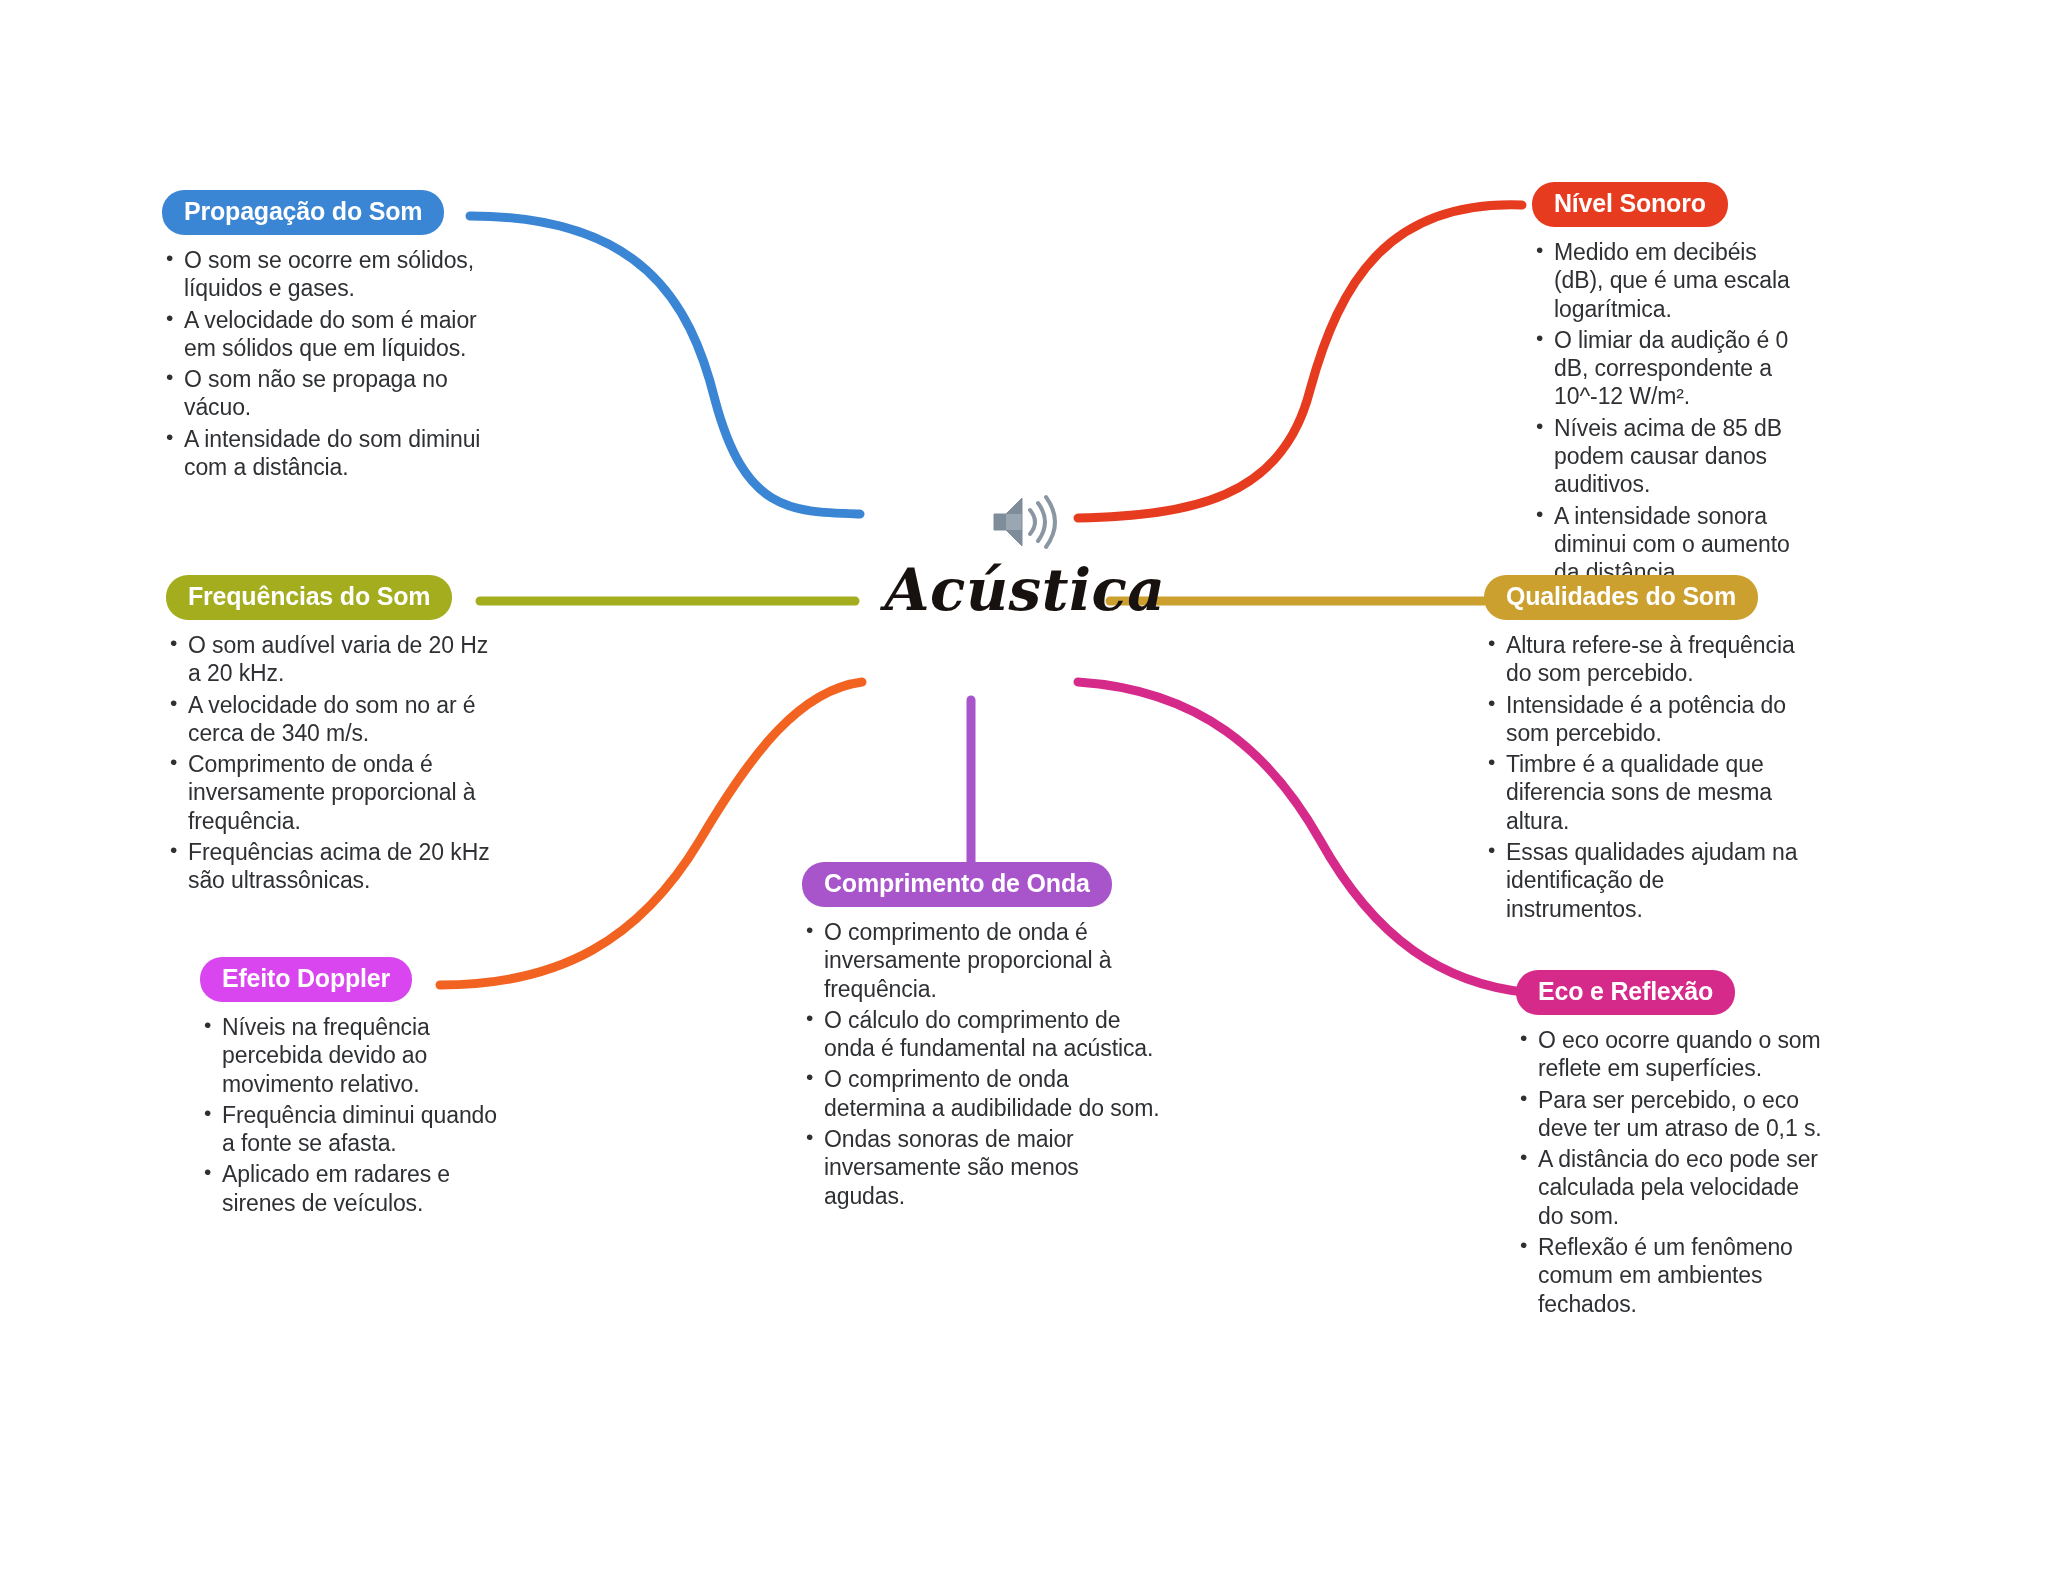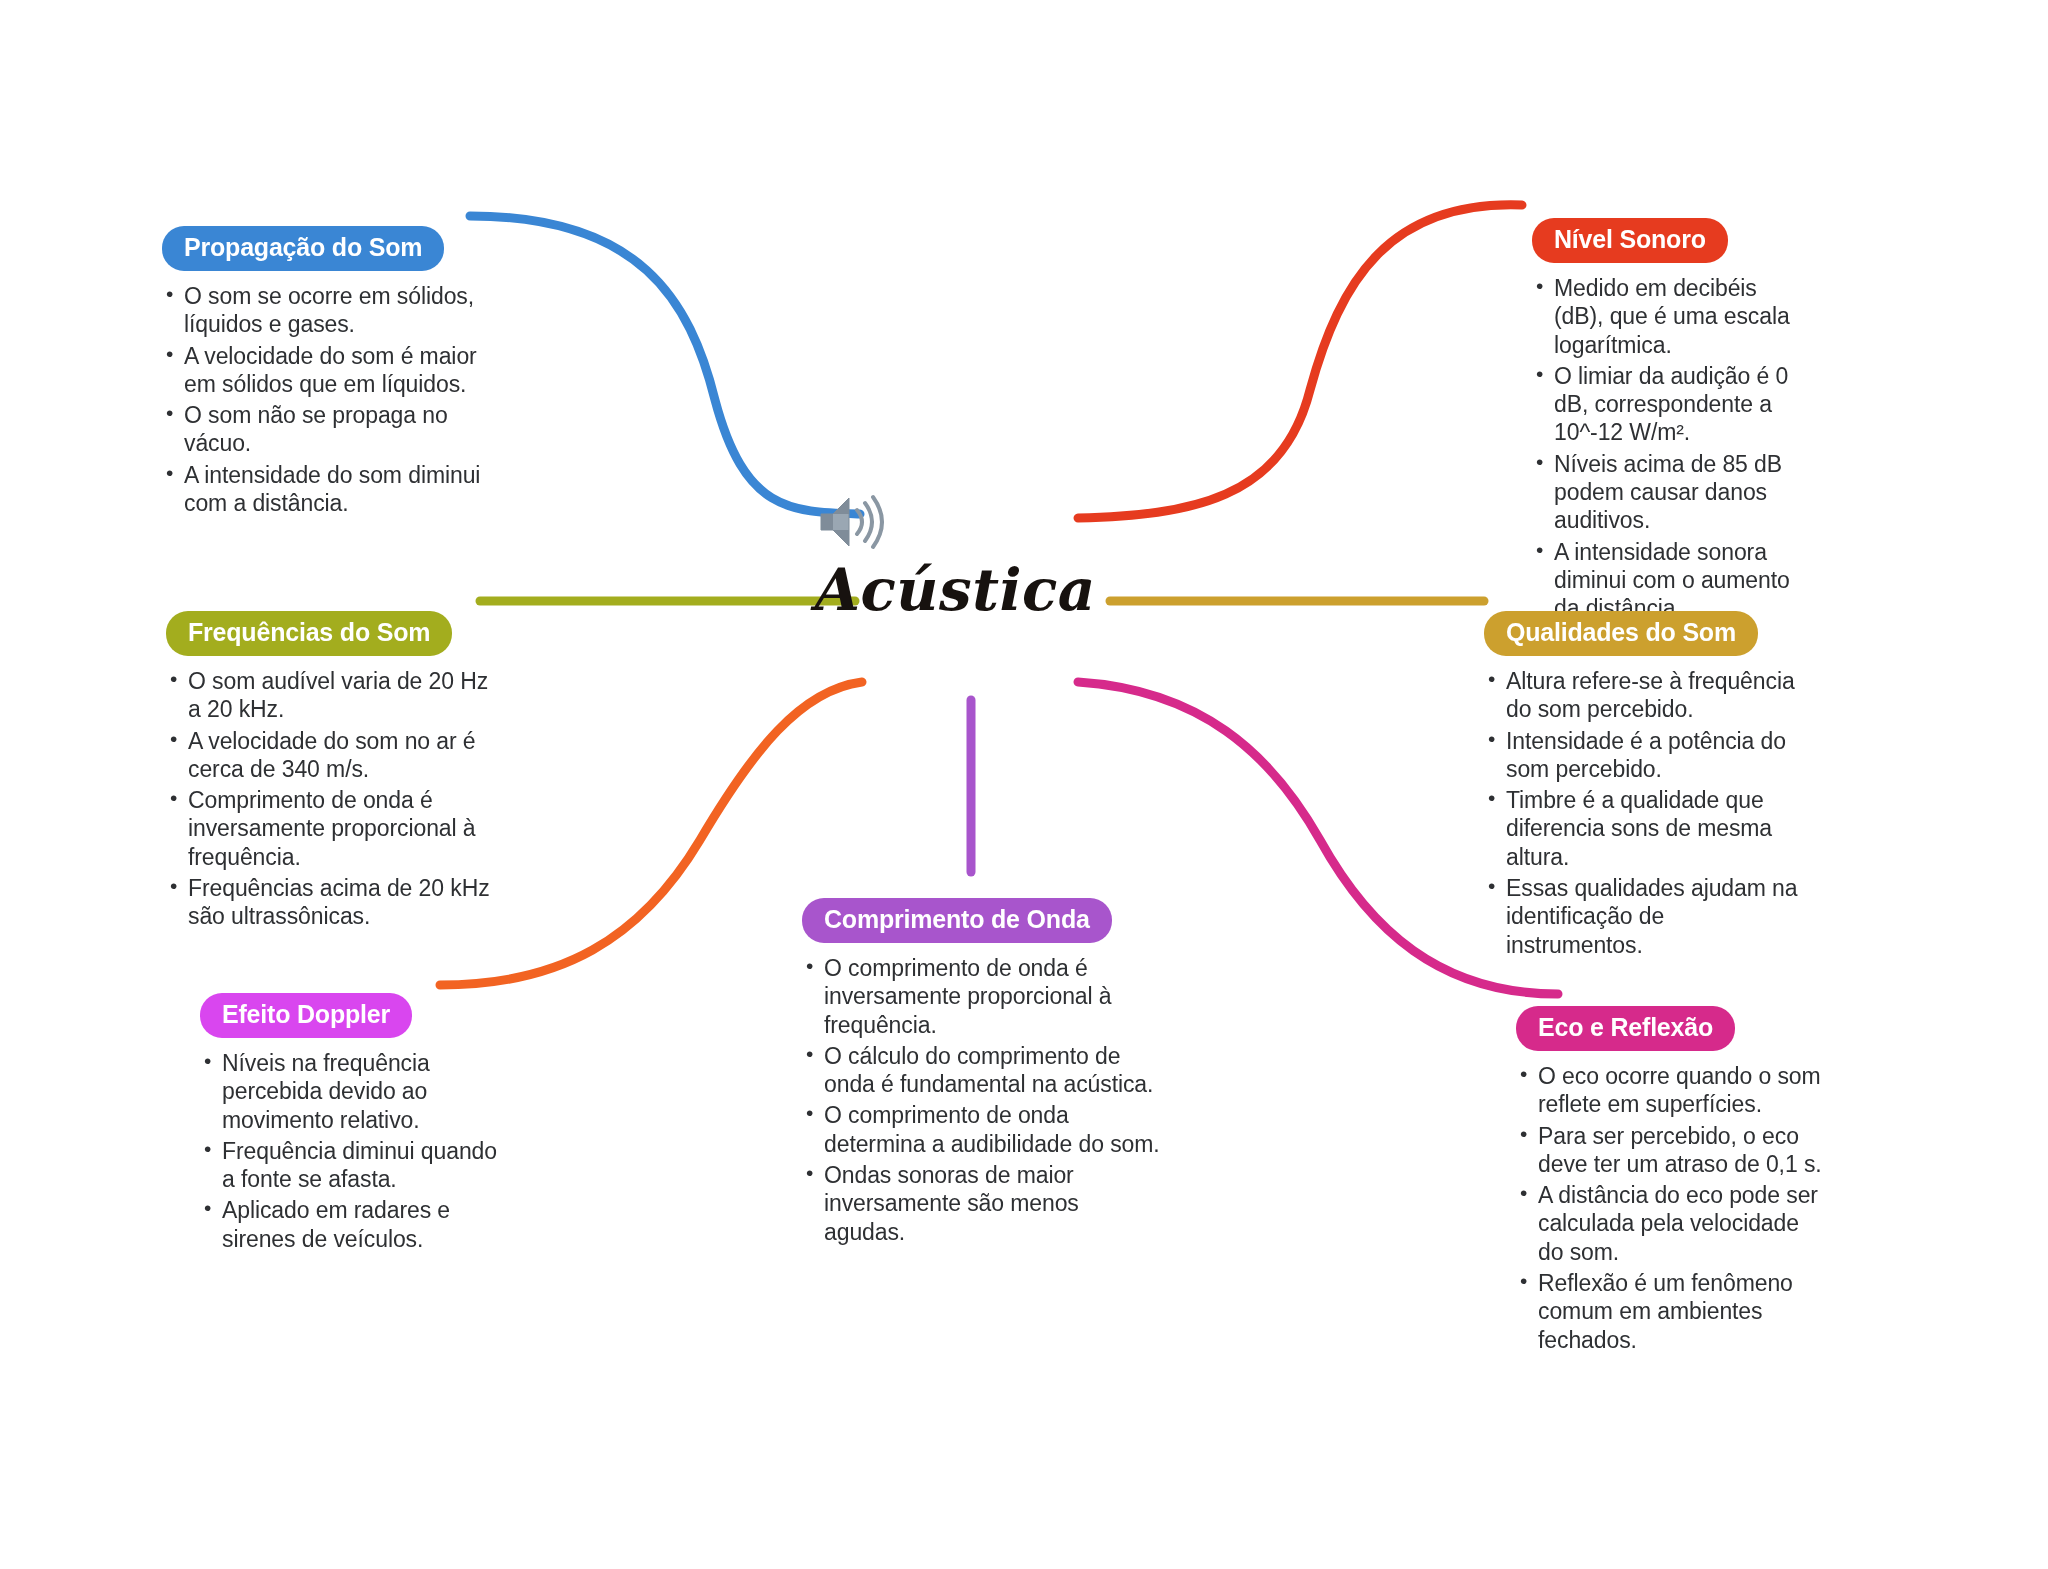--- a/index.html
+++ b/index.html
@@ -24,20 +24,21 @@
 
   
   .center-node {
     position: absolute;
     left: 815px;
     top: 490px;
     width: 420px;
     height: 170px;
     display: flex;
     flex-direction: column;
+    align-items: center;
     justify-content: flex-start;
   }
   .speaker-icon {
     width: 74px;
     height: 64px;
     display: block;
   }
   .center-title {
     margin-top: 6px;
     font-family: "DejaVu Serif", serif;
@@ -46,21 +47,20 @@
     font-size: 58px;
     color: #17120f;
     letter-spacing: 0.5px;
     line-height: 1.05;
     white-space: nowrap;
   }
 
   
   .branch {
     position: absolute;
-    margin-top: 36px;
   }
   .pill {
     display: inline-block;
     border-radius: 22px;
     padding: 9px 22px 11px 22px;
     color: #ffffff;
     font-size: 25px;
     font-weight: 700;
     line-height: 1.0;
     white-space: nowrap;

